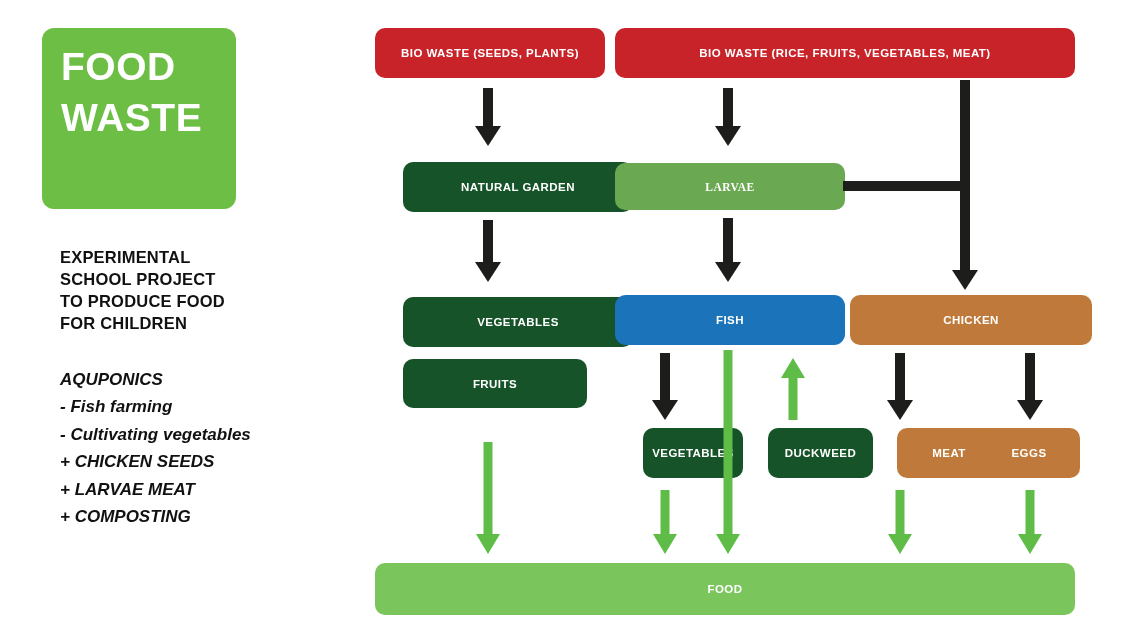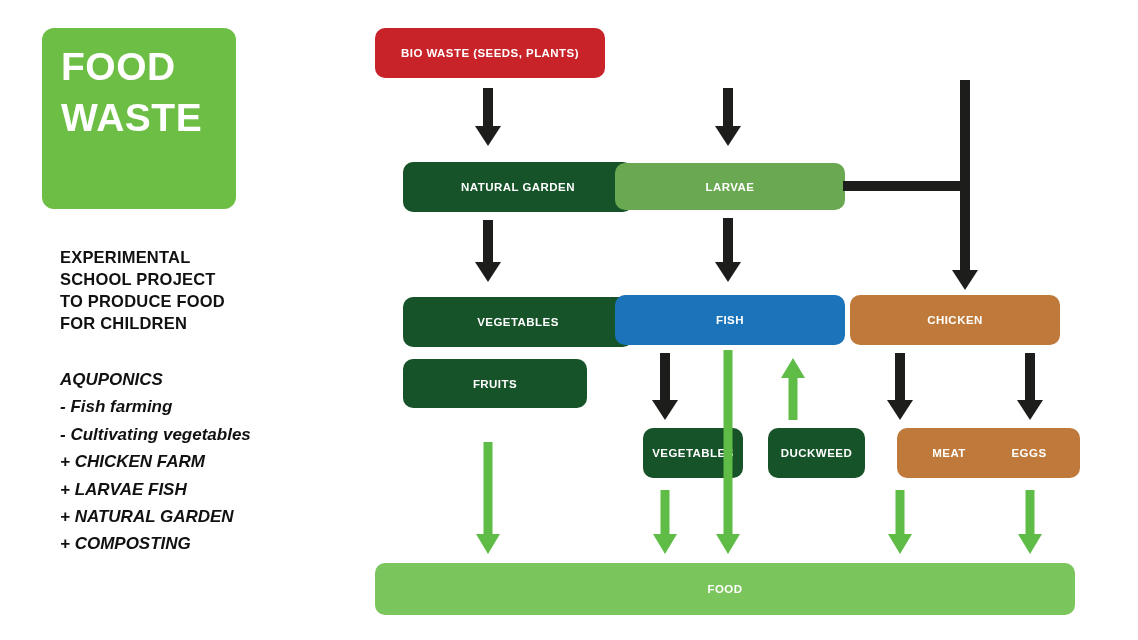--- a/index.html
+++ b/index.html
@@ -93,35 +93,35 @@
     <div>EXPERIMENTAL</div>
     <div>SCHOOL PROJECT</div>
     <div>TO PRODUCE FOOD</div>
     <div>FOR CHILDREN</div>
   </div>
 
   <div class="aqua">
     <div>AQUPONICS</div>
     <div>- Fish farming</div>
     <div>- Cultivating vegetables</div>
-    <div>+ CHICKEN FARM</div>
-    <div>+ LARVAE FISH</div>
-    <div>+ NATURAL GARDEN</div>
+    <div>+ CHICKEN SEEDS</div>
+    <div>+ LARVAE MEAT</div>
     <div>+ COMPOSTING</div>
   </div>
 
   <div class="node red" style="left:375px; top:28px;  width:230px; height:50px;">BIO WASTE (SEEDS, PLANTS)</div>
+  <div class="node red" style="left:615px; top:28px;  width:460px; height:50px;">BIO WASTE (RICE, FRUITS, VEGETABLES, MEAT)</div>
   <div class="node dgreen" style="left:375px; top:162px; width:230px; height:50px;">NATURAL GARDEN</div>
-  <div class="node mgreen" style="left:615px; top:163px; width:230px; height:47px;">LARVAE</div>
+  <div class="node mgreen" style="left:615px; top:163px; width:230px; height:47px;font-family:Liberation Serif, serif;">LARVAE</div>
   <div class="node dgreen" style="left:375px; top:297px; width:230px; height:50px;">VEGETABLES</div>
   <div class="node dgreen" style="left:375px; top:359px; width:184px; height:49px;">FRUITS</div>
-  <div class="node blue" style="left:615px; top:295px; width:230px; height:50px;">FISH</div>
-  <div class="node brown" style="left:850px; top:295px; width:210px; height:50px;text-align:right;">CHICKEN</div>
+  <div class="node blue" style="left:615px; top:295px; width:230px; height:50px;border-radius:11px;">FISH</div>
+  <div class="node brown" style="left:850px; top:295px; width:242px; height:50px;text-align:right;">CHICKEN</div>
   <div class="node dgreen" style="left:615px; top:428px; width:100px; height:50px;">VEGETABLES</div>
-  <div class="node dgreen" style="left:740px; top:428px; width:97px; height:50px;">DUCKWEED</div>
+  <div class="node dgreen" style="left:740px; top:428px; width:105px; height:50px;">DUCKWEED</div>
   <div class="node brown" style="left:897px; top:428px; width:104px; height:50px;">MEAT</div>
   <div class="node brown" style="left:978px; top:428px; width:102px; height:50px;">EGGS</div>
   <div class="node lgreen" style="left:375px; top:563px; width:700px; height:52px;">FOOD</div>
 
   <svg class="arrows" width="1138" height="640" viewBox="0 0 1138 640">
 
     <g class="arrow-black">
       <line x1="488" y1="88" x2="488" y2="128"></line>
       <polygon points="475,126 501,126 488,146"></polygon>
     </g>

